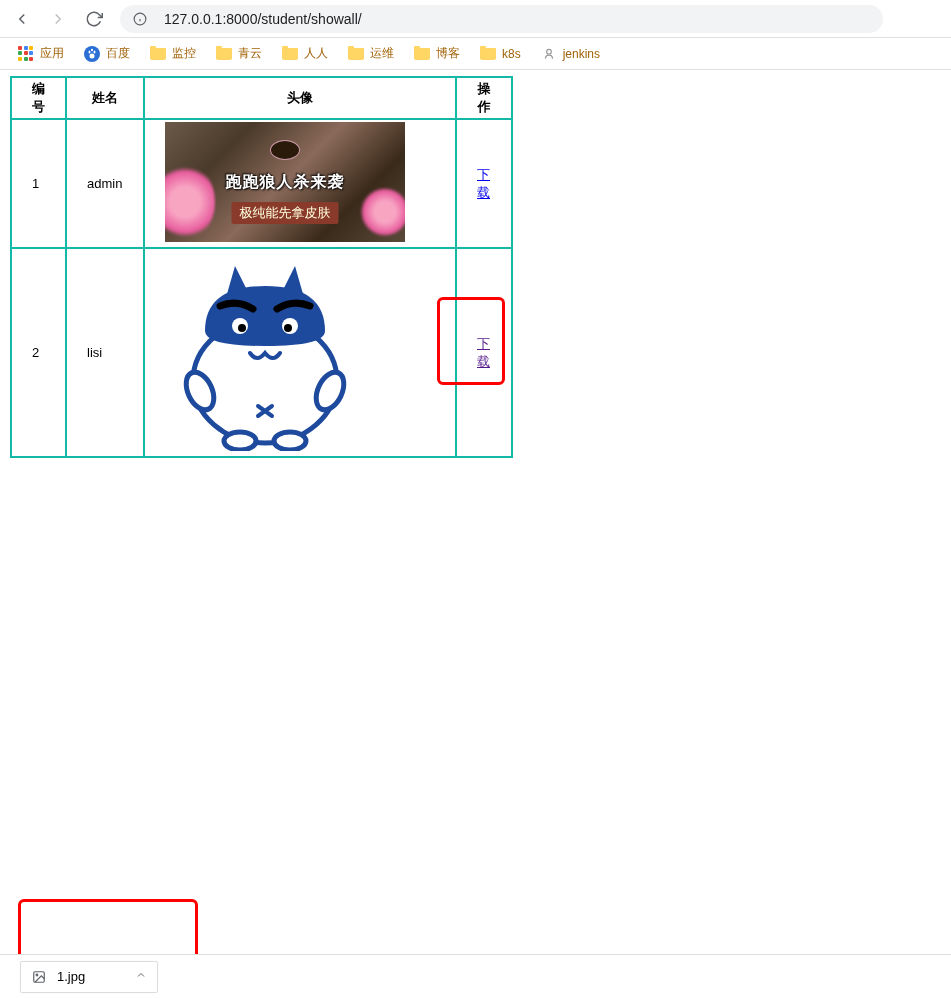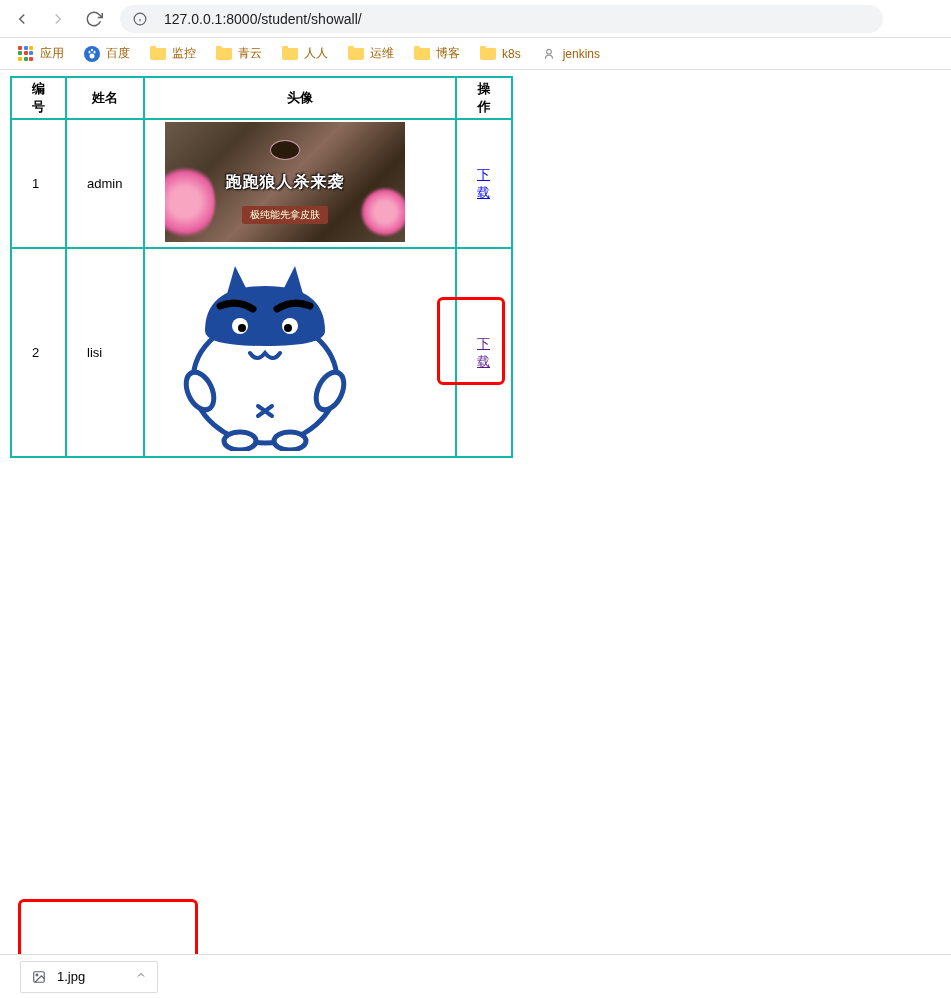--- a/index.html
+++ b/index.html
@@ -38,21 +38,21 @@
     a.download-link { color: #0000ee; }
     
     
     .avatar1 {
       width: 240px; height: 120px; display:inline-block; position:relative; overflow:hidden;
       background: linear-gradient(135deg, #6b5a4a 0%, #4a3a2a 25%, #8a6a5a 50%, #3a2a1a 75%, #5a4a3a 100%);
     }
     .avatar1 .blossom-left { position:absolute; left:-10px; top:40px; width:60px; height:80px; background: radial-gradient(circle,#f8a5c2 30%,#e85d9e 60%,transparent 70%); border-radius:50%; filter:blur(1px); }
     .avatar1 .blossom-right { position:absolute; right:-5px; bottom:5px; width:50px; height:50px; background: radial-gradient(circle,#f8a5c2 30%,#e85d9e 60%,transparent 70%); border-radius:50%; filter:blur(1px); }
     .avatar1 .banner-text { position:absolute; left:50%; top:50%; transform:translate(-50%,-50%); color:#fff; font-weight:bold; font-size:16px; text-shadow:1px 1px 2px #000,-1px -1px 2px #000; white-space:nowrap; letter-spacing:1px; }
-    .avatar1 .sub-banner { position:absolute; left:50%; bottom:18px; transform:translateX(-50%); background:#8a3a2a; color:#ffd; font-size:10px; padding:2px 8px; border-radius:2px; }
+    .avatar1 .sub-banner { position:absolute; left:50%; bottom:18px; transform:translateX(-50%); background:#8a3a2a; color:#ffd; font-size:13px; padding:2px 8px; border-radius:2px; }
     .avatar1 .logo { position:absolute; left:50%; top:18px; transform:translateX(-50%); width:30px; height:20px; background:#2a1a0a; border-radius:50%; border:1px solid #c9a; }
     
     
     .avatar2 { width: 200px; height: 200px; display:inline-block; position:relative; }
     
     
     .highlight-box { position:absolute; border: 3px solid #ff0000; border-radius: 6px; pointer-events: none; }
     .hl1 { left: 437px; top: 297px; width: 68px; height: 88px; }
     .hl2 { left: 18px; top: 899px; width: 180px; height: 90px; }
     

